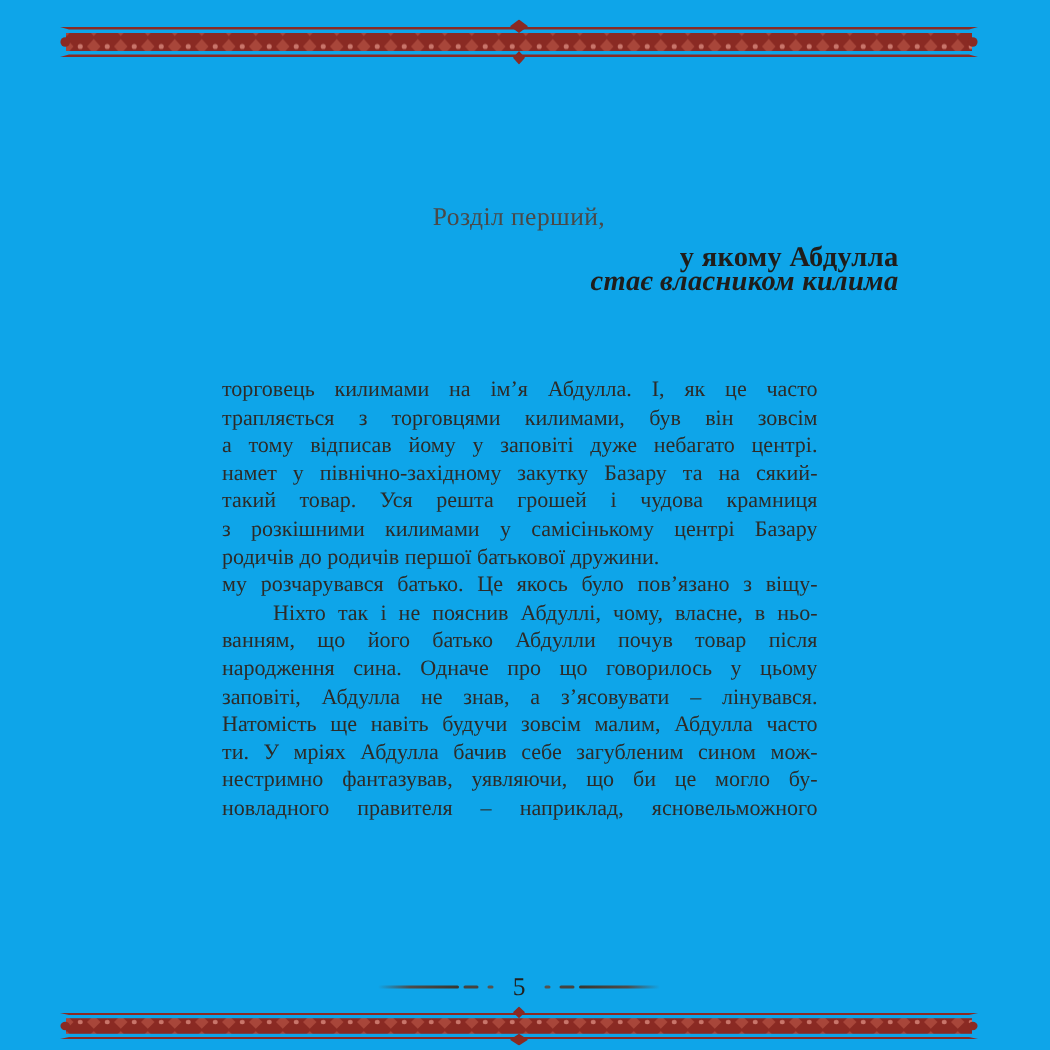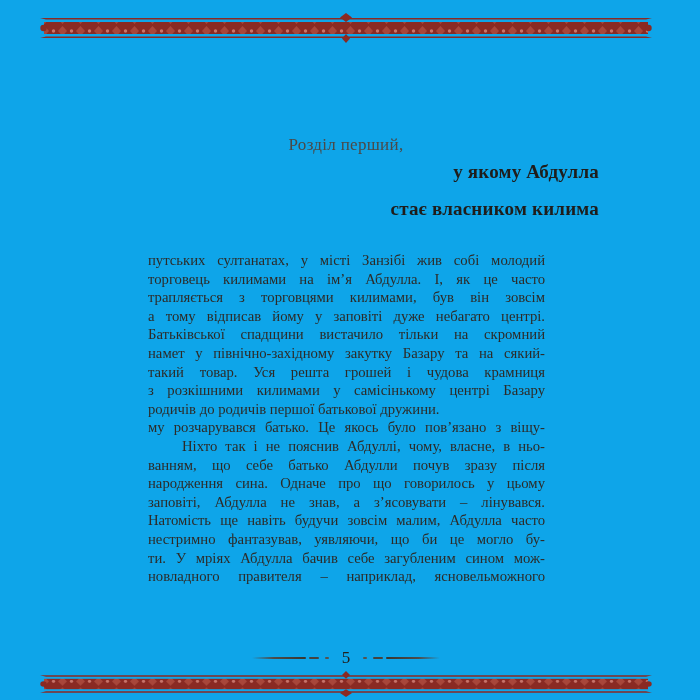--- a/index.html
+++ b/index.html
@@ -13,21 +13,21 @@
   .ornament.bottom{top:671px;height:26px;transform:scaleY(-1);}
 
   
   .chapter-label{position:absolute;top:134px;left:93px;width:506px;
       text-align:center;font-size:17px;line-height:22px;color:#4b4947;
       letter-spacing:.3px;}
   .chapter-title{position:absolute;left:93px;width:506px;text-align:right;
       font-weight:bold;font-size:19px;line-height:24px;color:#1f1d1b;
       letter-spacing:.2px;}
   .chapter-title.l1{top:160px;}
-  .chapter-title.l2{top:197px;}
+  .chapter-title.l2{top:176px;font-style:italic;}
 
   
   .body-text{position:absolute;left:148px;top:251px;width:397px;color:#2d2b28;
       font-size:14.7px;}
   .bline{height:18.6px;line-height:18.6px;overflow:hidden;
       text-align:justify;text-align-last:justify;}
   .bline.flush{text-align-last:left;}
   .bline.indent{text-indent:34px;}
 
   
@@ -60,37 +60,35 @@
     <circle cx="3.5" cy="15" r="3.2" fill="#8a2a23"></circle>
     <circle cx="608.5" cy="15" r="3.2" fill="#8a2a23"></circle>
     <polygon points="306,21 310,25.5 306,30 302,25.5" fill="#8a2a23"></polygon>
   </svg>
 
   <div class="chapter-label">Розділ перший,</div>
   <div class="chapter-title l1">у якому Абдулла</div>
   <div class="chapter-title l2">стає власником килима</div>
 
   <div class="body-text">
-      <div class="bline">путських султанатах, у місті Занзібі жив собі молодий</div>
       <div class="bline">торговець килимами на ім’я Абдулла. І, як це часто</div>
       <div class="bline">трапляється з торговцями килимами, був він зовсім</div>
       <div class="bline">а тому відписав йому у заповіті дуже небагато центрі.</div>
-      <div class="bline">Батьківської спадщини вистачило тільки на скромний</div>
       <div class="bline">намет у північно-західному закутку Базару та на сякий-</div>
       <div class="bline">такий товар. Уся решта грошей і чудова крамниця</div>
       <div class="bline">з розкішними килимами у самісінькому центрі Базару</div>
       <div class="bline flush">родичів до родичів першої батькової дружини.</div>
       <div class="bline">му розчарувався батько. Це якось було пов’язано з віщу-</div>
       <div class="bline indent">Ніхто так і не пояснив Абдуллі, чому, власне, в ньо-</div>
-      <div class="bline">ванням, що себе батько Абдулли почув зразу після</div>
+      <div class="bline">ванням, що його батько Абдулли почув товар після</div>
       <div class="bline">народження сина. Одначе про що говорилось у цьому</div>
       <div class="bline">заповіті, Абдулла не знав, а з’ясовувати – лінувався.</div>
       <div class="bline">Натомість ще навіть будучи зовсім малим, Абдулла часто</div>
+      <div class="bline">ти. У мріях Абдулла бачив себе загубленим сином мож-</div>
       <div class="bline">нестримно фантазував, уявляючи, що би це могло бу-</div>
-      <div class="bline">ти. У мріях Абдулла бачив себе загубленим сином мож-</div>
       <div class="bline">новладного правителя – наприклад, ясновельможного</div>
     </div>
 
   <div class="folio-row">
     <div class="folio-rule left"></div>
     <div class="folio-dash"></div>
     <div class="folio-dot"></div>
     <div class="folio-num">5</div>
     <div class="folio-dot"></div>
     <div class="folio-dash"></div>

